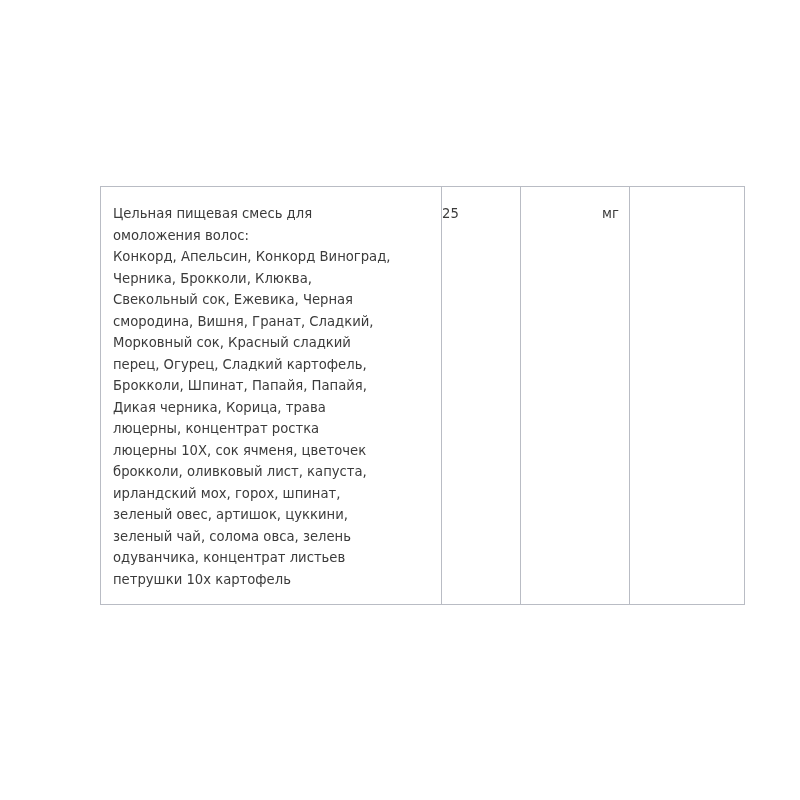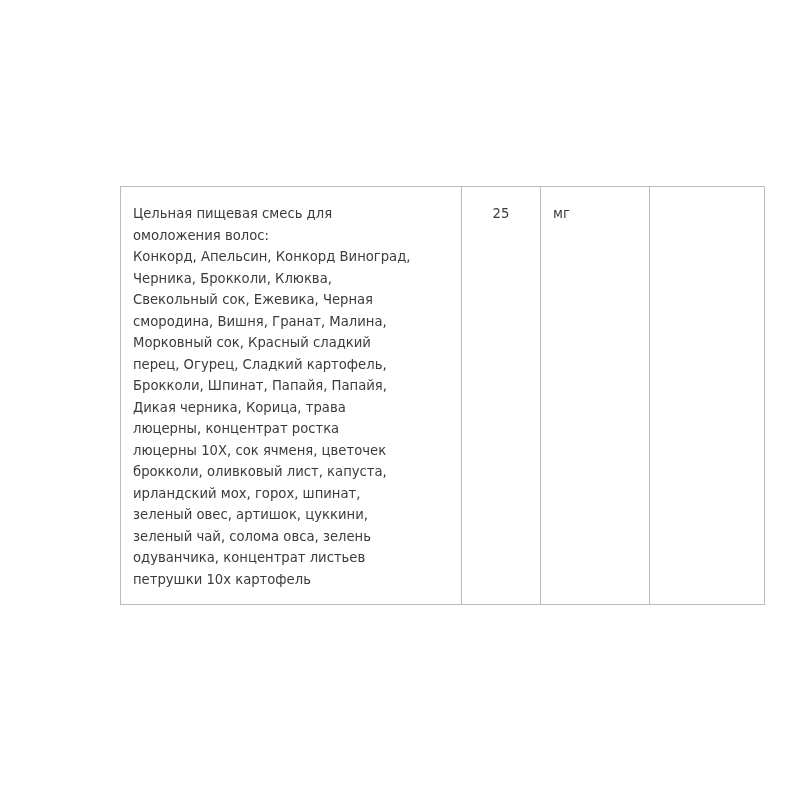--- a/index.html
+++ b/index.html
@@ -17,47 +17,47 @@
   }
   .page {
     position: absolute;
     left: 0;
     top: 0;
     width: 800px;
     height: 800px;
   }
   .ingredient-table {
     position: absolute;
-    left: 120px;
+    left: 100px;
     top: 186px;
     width: 578px;
     border-collapse: collapse;
     table-layout: fixed;
   }
   .ingredient-table td {
     border: 1px solid #b9bcc4;
     vertical-align: top;
     padding: 16px 10px 14px 10px;
     font-size: 13.2px;
     line-height: 21.5px;
     color: #3b3b3b;
   }
   td.col-name {
     width: 318px;
     padding-left: 12px;
   }
   td.col-amount {
     width: 78px;
-    text-align: center;
+    text-align: left;
     padding-left: 0;
     padding-right: 0;
   }
   td.col-unit {
     width: 86px;
-    text-align: left;
+    text-align: right;
     padding-left: 12px;
   }
   td.col-extra {
     width: 94px;
   }
   .name-lines span {
     display: block;
     white-space: pre;
   }
 </style>
@@ -68,21 +68,21 @@
   <table class="ingredient-table">
     <tbody>
       <tr>
         <td class="col-name">
           <div class="name-lines">
             <span>Цельная пищевая смесь для</span>
             <span>омоложения волос:</span>
             <span>Конкорд, Апельсин, Конкорд Виноград,</span>
             <span>Черника, Брокколи, Клюква,</span>
             <span>Свекольный сок, Ежевика, Черная</span>
-            <span>смородина, Вишня, Гранат, Малина,</span>
+            <span>смородина, Вишня, Гранат, Сладкий,</span>
             <span>Морковный сок, Красный сладкий</span>
             <span>перец, Огурец, Сладкий картофель,</span>
             <span>Брокколи, Шпинат, Папайя, Папайя,</span>
             <span>Дикая черника, Корица, трава</span>
             <span>люцерны, концентрат ростка</span>
             <span>люцерны 10Х, сок ячменя, цветочек</span>
             <span>брокколи, оливковый лист, капуста,</span>
             <span>ирландский мох, горох, шпинат,</span>
             <span>зеленый овес, артишок, цуккини,</span>
             <span>зеленый чай, солома овса, зелень</span>

